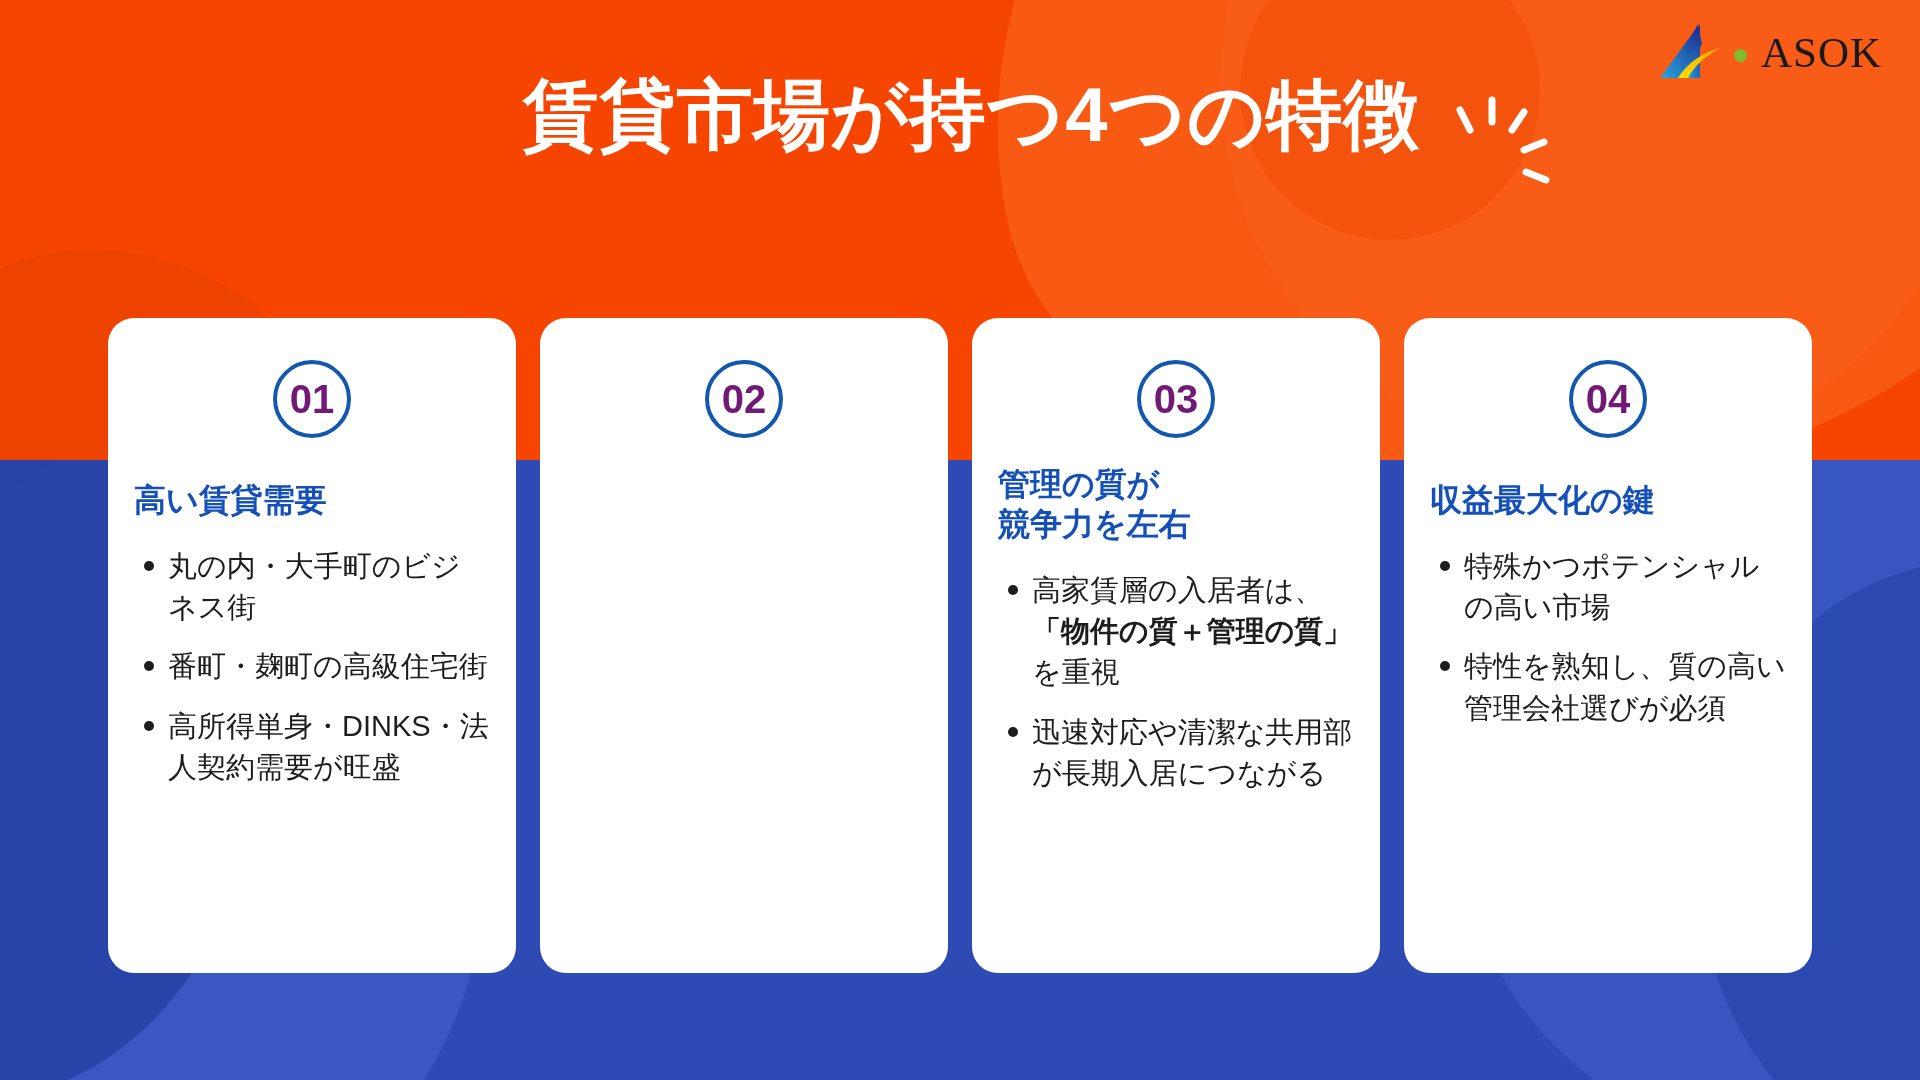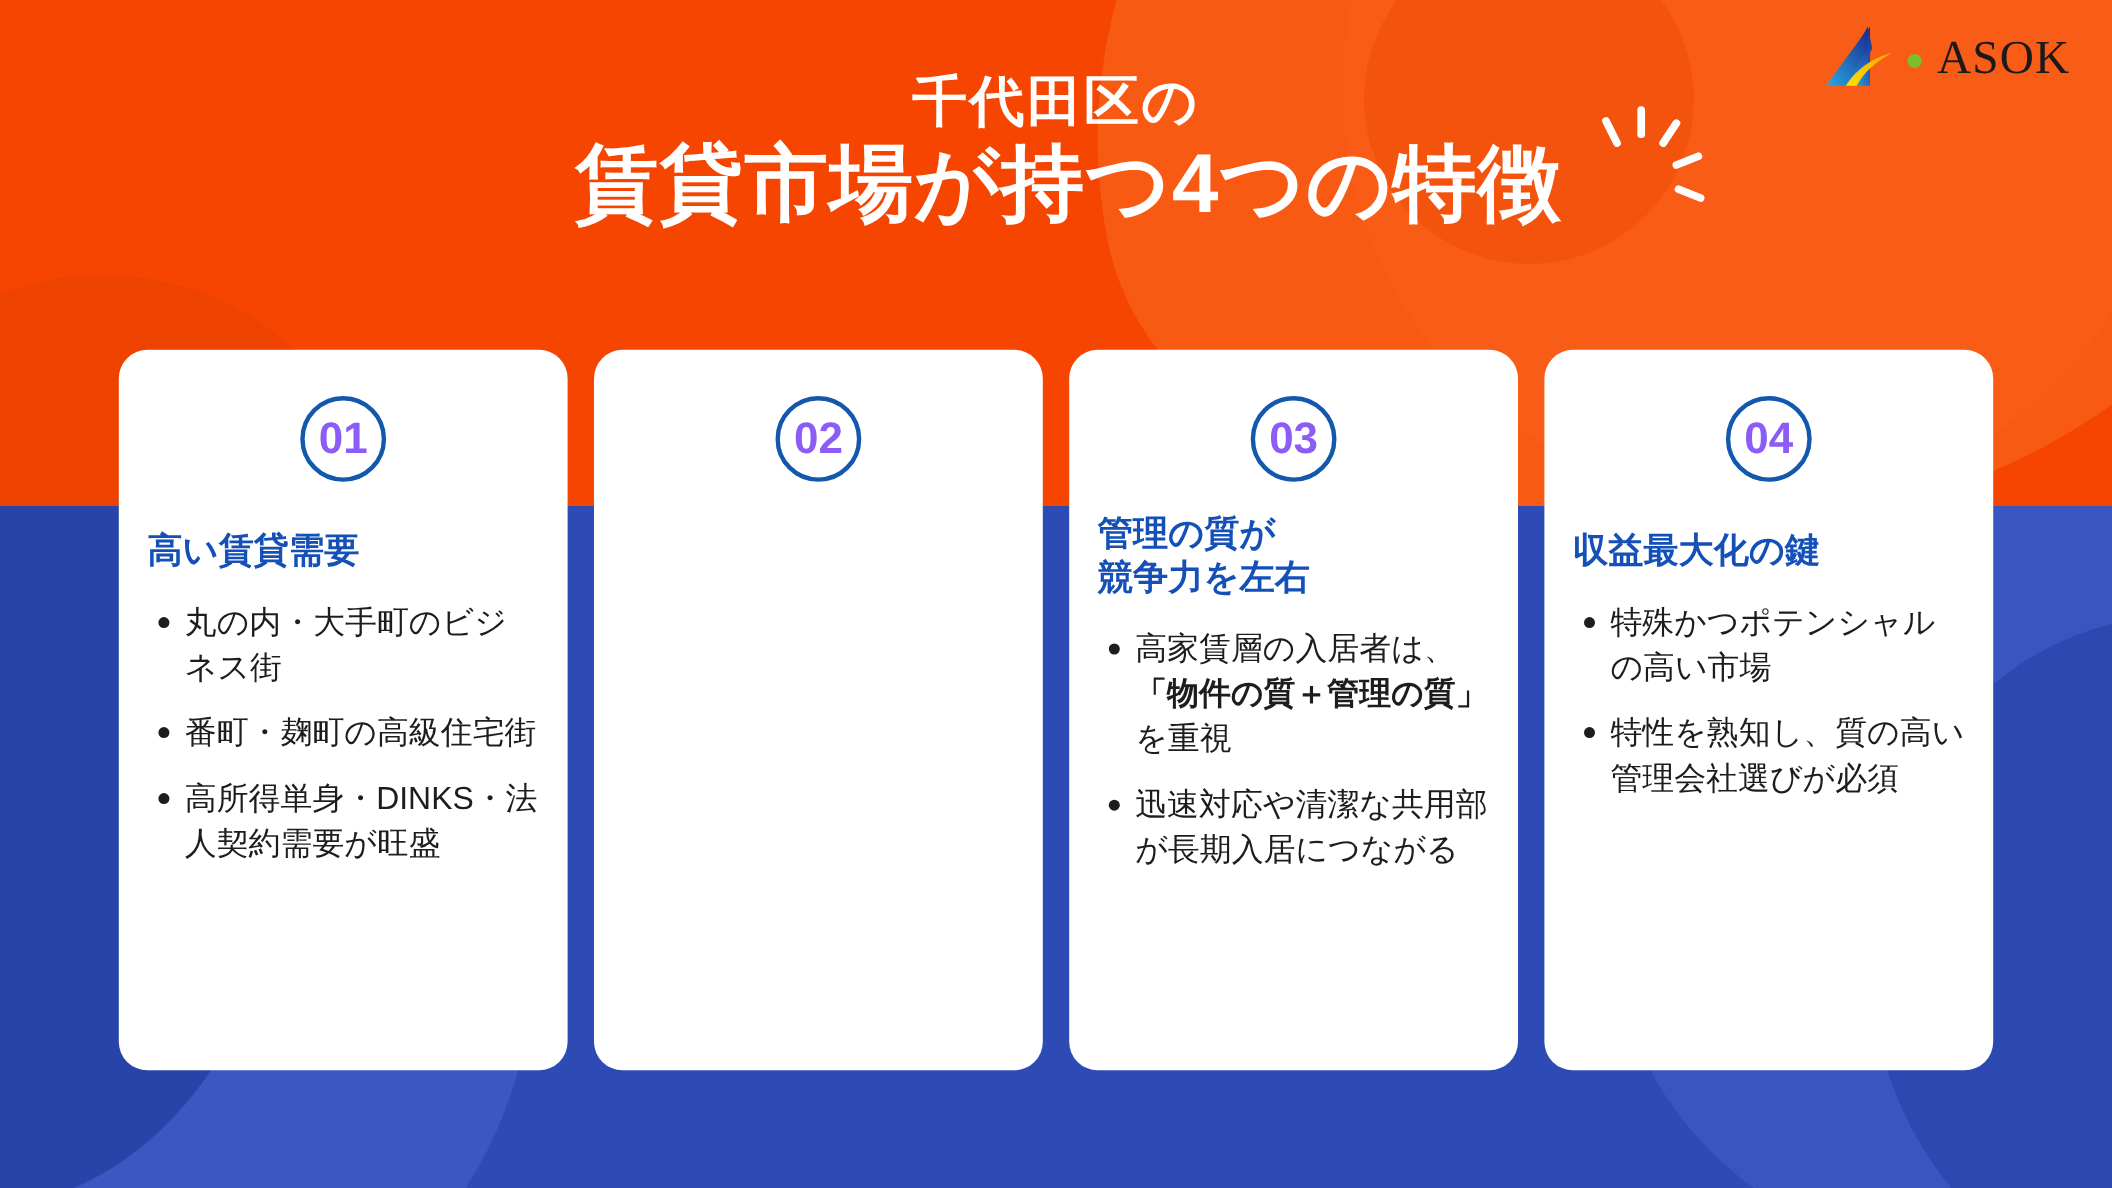--- a/index.html
+++ b/index.html
@@ -51,21 +51,21 @@
   .sparkle { position:absolute; left:1432px; top:96px; width:120px; height:120px; z-index:5; }
 
   
   .cards { position:absolute; left:0; top:318px; width:1920px; height:660px;
            display:flex; justify-content:center; gap:24px; z-index:6; }
   .card { width:408px; height:655px; background:#fff; border-radius:26px;
           padding:42px 26px 26px 26px; position:relative; }
 
   .badge { width:78px; height:78px; border:4px solid #1358AD; border-radius:50%;
            margin:0 auto; display:flex; align-items:center; justify-content:center; }
-  .badge span { color:#8b5cf6; font-size:40px; font-weight:bold; letter-spacing:0px; }
+  .badge span { color:#701a75; font-size:40px; font-weight:bold; letter-spacing:0px; }
 
   .card-title { text-align:left; color:#1450B8; font-size:32px; font-weight:bold;
                 line-height:1.25; margin-top:42px; }
   .card-title.two-line { margin-top:26px; }
 
   .bullets { margin-top:26px; padding-left:10px; }
   .bullet { display:flex; gap:14px; margin-bottom:18px; }
   .dot { flex:0 0 auto; width:10px; height:10px; border-radius:50%; background:#1D1D1D;
          margin-top:15px; }
   .btext { font-size:29px; line-height:1.42; color:#1D1D1D; }
@@ -106,21 +106,20 @@
       <path d="M42 2 L42 56 L28 56 L28 26 Z" fill="url(#gA)"></path>
       <path d="M40 2 L10 56 L26 56 L44 22 Z" fill="url(#gA)"></path>
       <path d="M2 56 L40 4 L40 22 L20 56 Z" fill="url(#gA)"></path>
       <path d="M20 56 C30 40 46 30 62 26 C48 34 36 44 30 56 Z" fill="url(#gY)"></path>
     </svg>
     <div class="logo-dot"></div>
     <div class="logo-text">ASOK</div>
   </div>
 
   <div class="title-wrap">
-    <div class="title-sub">千代田区の</div>
     <div class="title-main">賃貸市場が持つ4つの特徴</div>
   </div>
 
   <svg class="sparkle" viewBox="0 0 120 120">
     <g stroke="#ffffff" stroke-width="7" stroke-linecap="round" fill="none">
       <line x1="38" y1="34" x2="28" y2="14"></line>
       <line x1="60" y1="26" x2="60" y2="4"></line>
       <line x1="80" y1="34" x2="92" y2="16"></line>
       <line x1="92" y1="54" x2="112" y2="46"></line>
       <line x1="94" y1="76" x2="114" y2="84"></line>

